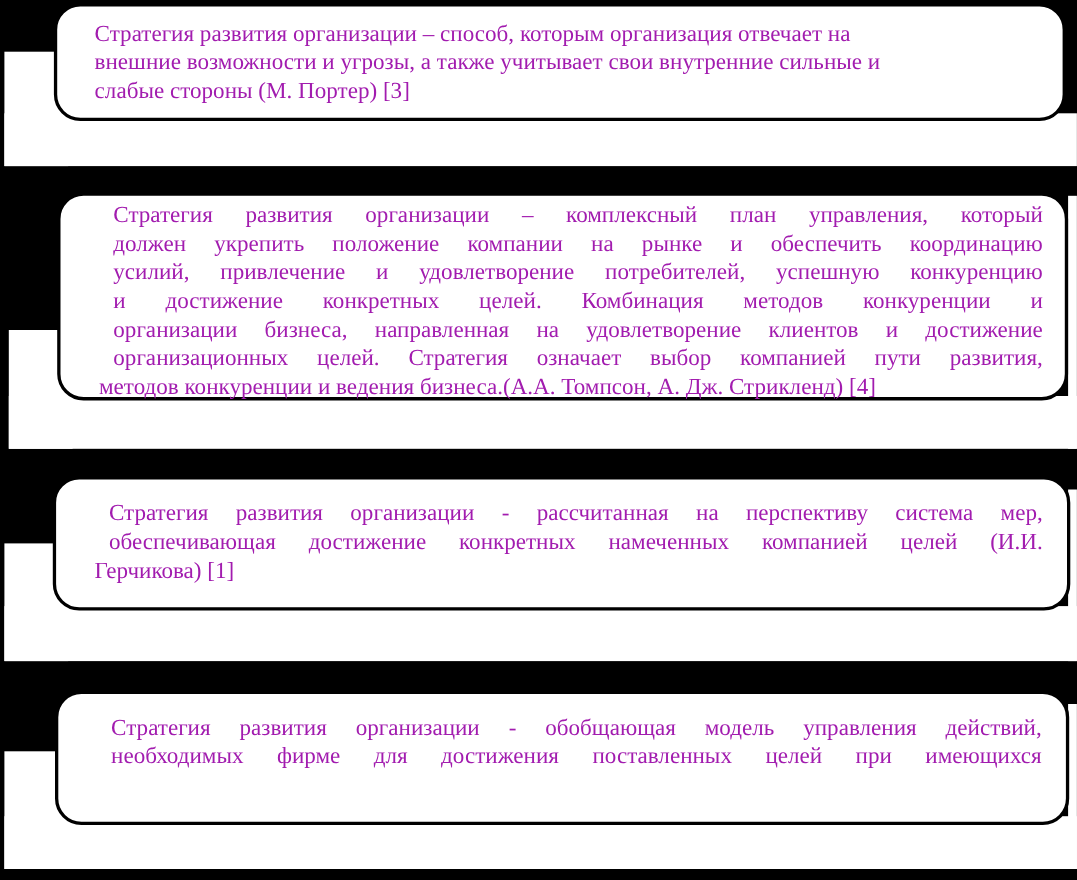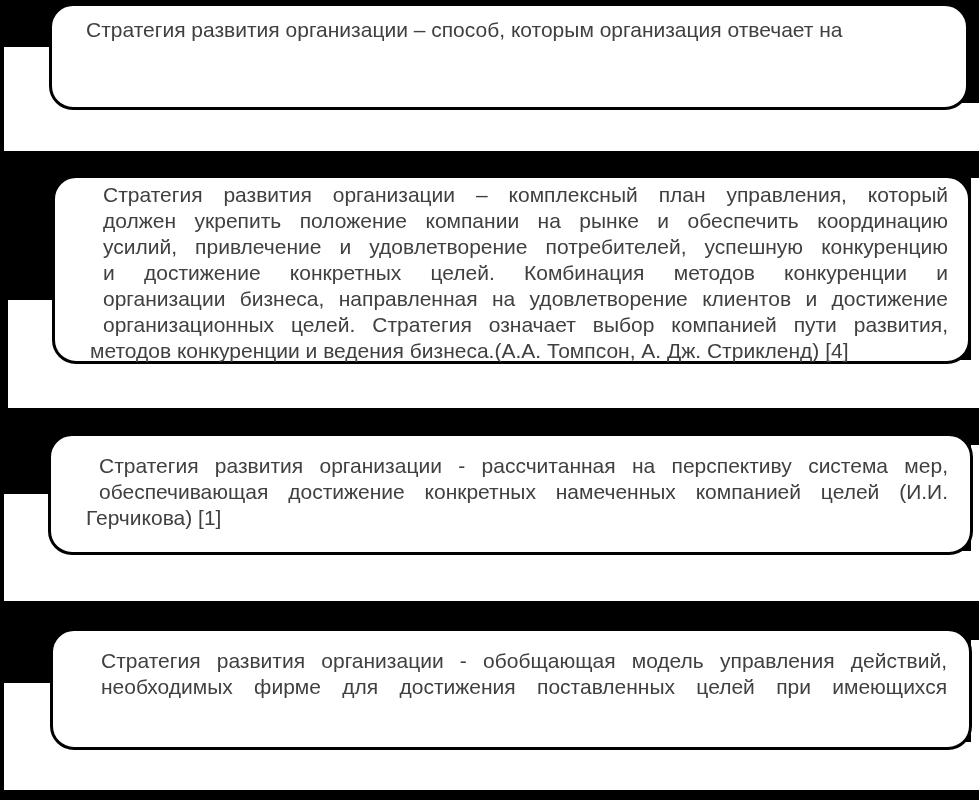--- a/index.html
+++ b/index.html
@@ -6,22 +6,22 @@
     margin: 0;
     padding: 0;
     background: #000000;
   }
   #canvas {
     position: relative;
     width: 979px;
     height: 800px;
     background: #000000;
     overflow: hidden;
-    font-family: Liberation Sans, sans-serif;
-    color: #404040;
+    font-family: Liberation Serif, serif;
+    color: #a21caf;
   }
   .paper {
     position: absolute;
     background: #ffffff;
   }
   .defbox {
     position: absolute;
     box-sizing: border-box;
     background: #ffffff;
     border: 3px solid #000000;
@@ -60,20 +60,22 @@
 </style>
 </head>
 <body>
 
 <div id="canvas">
 
   <div class="paper tab1"></div>
   <div class="paper band1"></div>
   <div class="defbox box1">
     <div class="ln">Стратегия развития организации – способ, которым организация отвечает на</div>
+    <div class="ln">внешние возможности и угрозы, а также учитывает свои внутренние сильные и</div>
+    <div class="ln">слабые стороны (М. Портер) [3]</div>
   </div>
 
   <div class="paper sliver2"></div>
   <div class="paper tab2"></div>
   <div class="paper band2"></div>
   <div class="defbox box2">
     <div class="ln j">Стратегия развития организации – комплексный план управления, который</div>
     <div class="ln j">должен укрепить положение компании на рынке и обеспечить координацию</div>
     <div class="ln j">усилий, привлечение и удовлетворение потребителей, успешную конкуренцию</div>
     <div class="ln j">и достижение конкретных целей. Комбинация методов конкуренции и</div>

